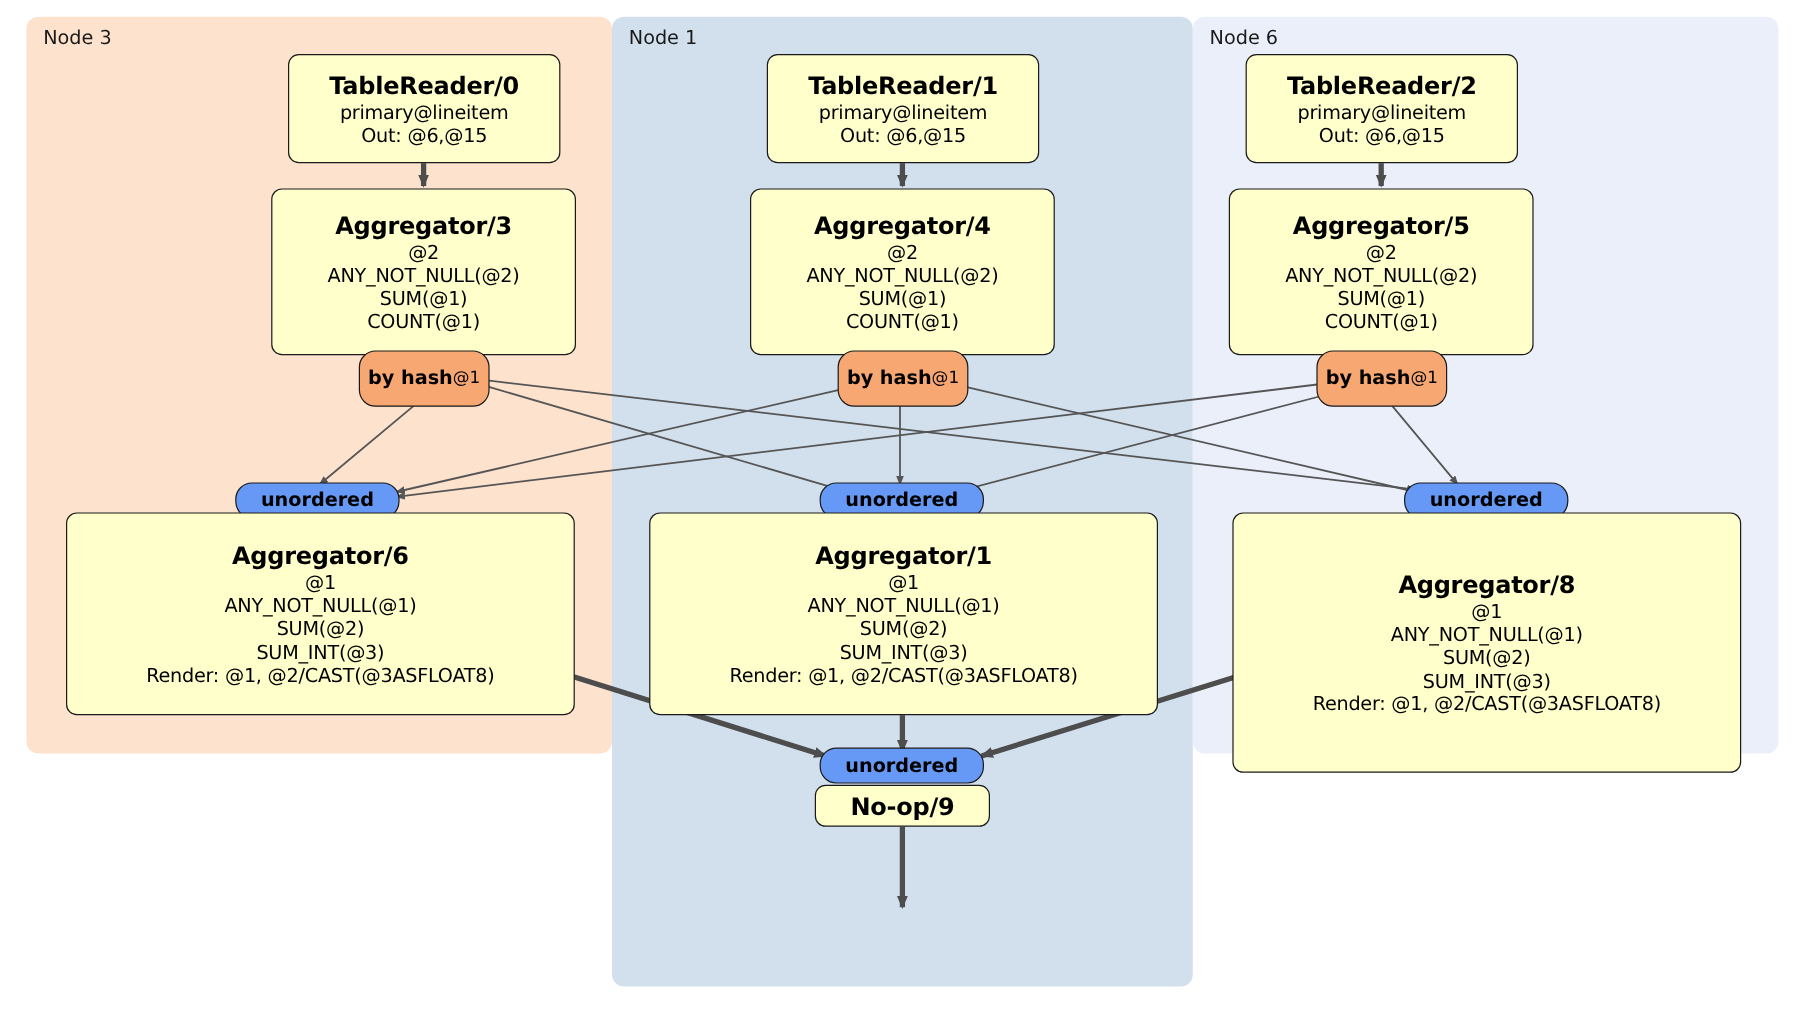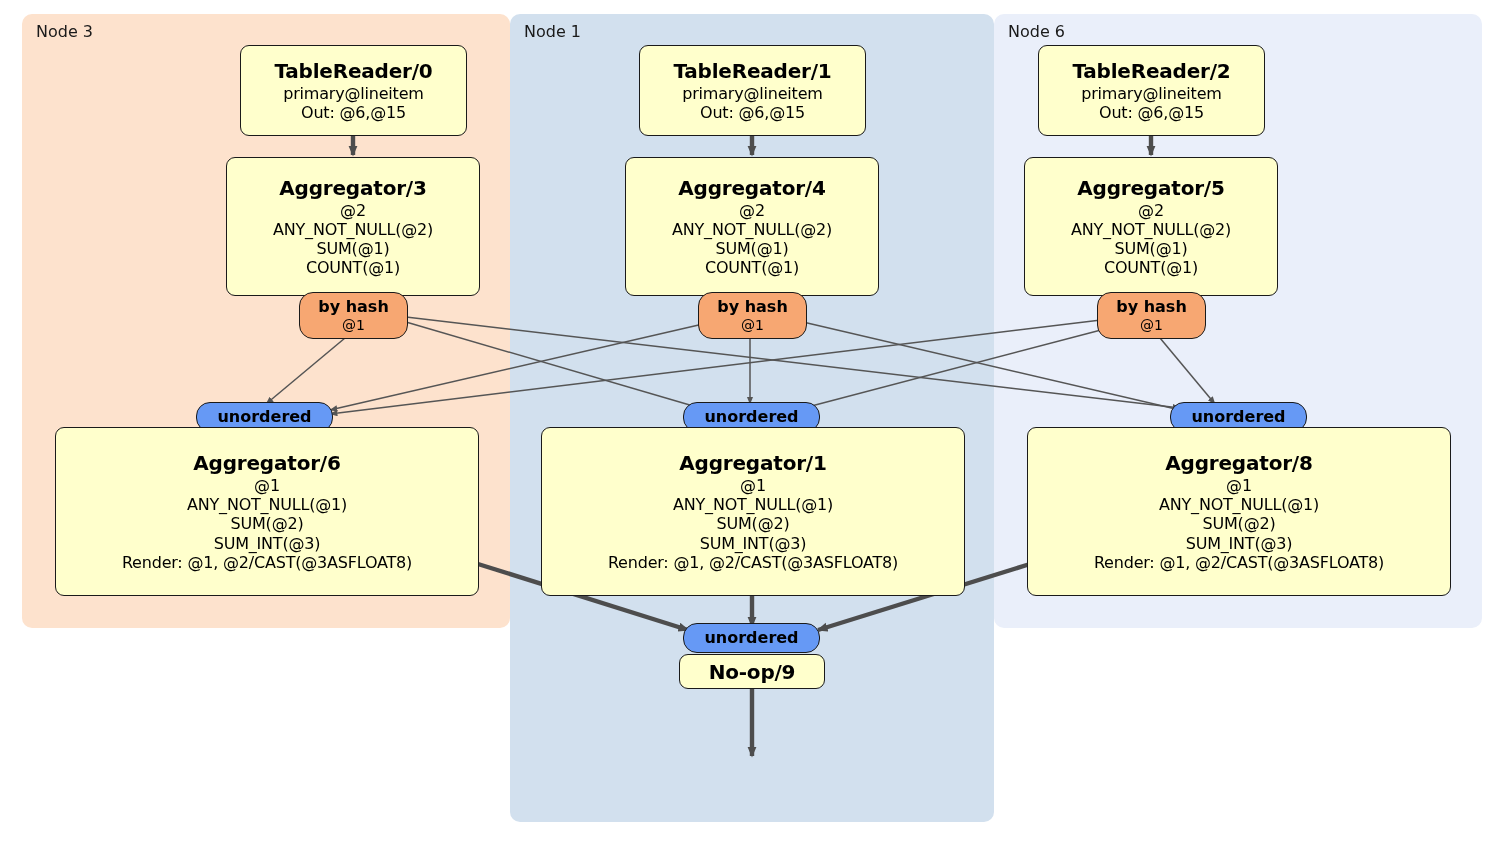--- a/index.html
+++ b/index.html
@@ -37,21 +37,21 @@
     margin-bottom:1px;
   }
   .proc .ln{font-size:16px;letter-spacing:-0.2px;}
 
   
   .badge{
     position:absolute;box-sizing:border-box;
     border:1.6px solid #1a1a1a;
     border-radius:13px;
     text-align:center;
-    display:flex;flex-direction:column;justify-content:center;align-items:center;
+    display:flex;justify-content:center;align-items:center;
     line-height:1.15;color:#000;
   }
   .badge.hash{background:#f7a772;border-radius:14px;}
   .badge.unord{background:#6699f5;border-radius:14px;}
   .badge .b1{font-weight:bold;font-size:16px;}
   .badge .b2{font-size:14px;}
 
   .proc.small .ttl{font-size:20px;}
 </style>
 </head>
@@ -190,21 +190,21 @@
 
   <div class="proc" style="left:541px;top:427px;width:424px;height:169px;">
     <div class="ttl">Aggregator/1</div>
     <div class="ln">@1</div>
     <div class="ln">ANY_NOT_NULL(@1)</div>
     <div class="ln">SUM(@2)</div>
     <div class="ln">SUM_INT(@3)</div>
     <div class="ln">Render: @1, @2/CAST(@3ASFLOAT8)</div>
   </div>
 
-  <div class="proc" style="left:1027px;top:427px;width:424px;height:169px;">
+  <div class="proc" style="left:1027px;top:427px;width:424px;height:217px;">
     <div class="ttl">Aggregator/8</div>
     <div class="ln">@1</div>
     <div class="ln">ANY_NOT_NULL(@1)</div>
     <div class="ln">SUM(@2)</div>
     <div class="ln">SUM_INT(@3)</div>
     <div class="ln">Render: @1, @2/CAST(@3ASFLOAT8)</div>
   </div>
 
   <div class="badge unord" style="left:683px;top:623px;width:137px;height:30px;">
     <div class="b1">unordered</div>

